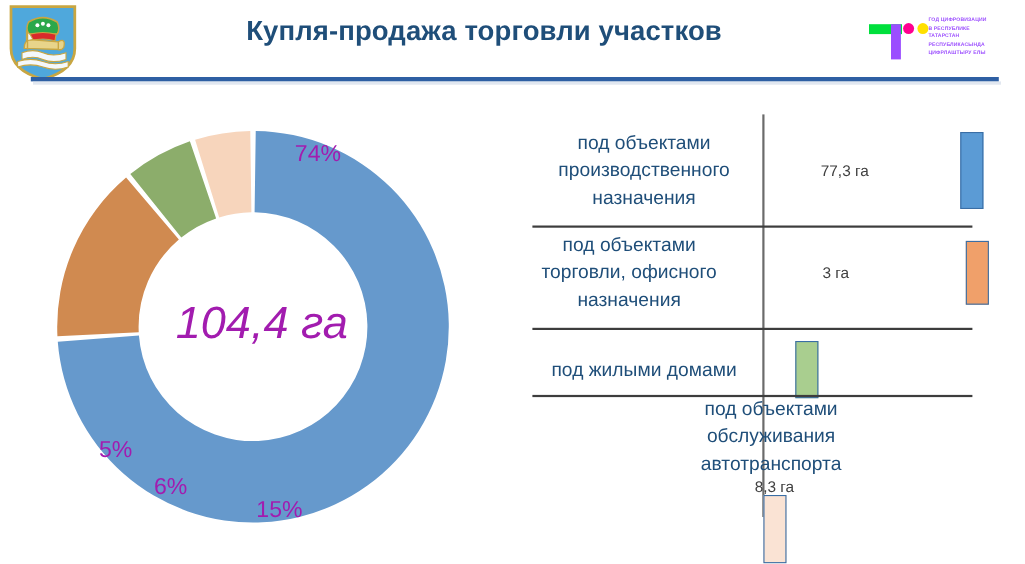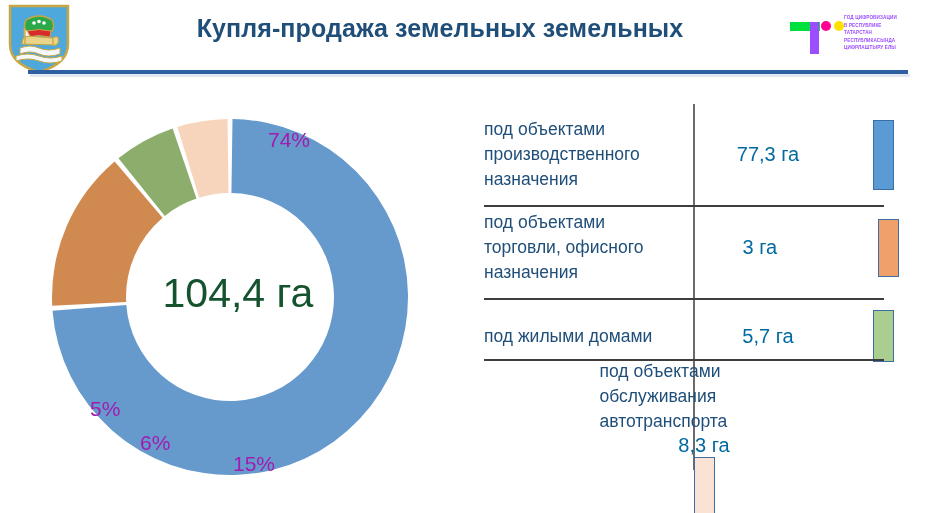--- a/index.html
+++ b/index.html
@@ -110,21 +110,22 @@
   .donut-svg {
     position: absolute;
     left: 0; top: 0;
   }
   .donut-center {
     position: absolute;
     left: 0; top: 178px;
     width: 440px;
     text-align: center;
     font-size: 41px;
-    color: #14532d;
+    color: #a21caf;
+    font-style: italic;
   }
   .slice-label {
     position: absolute;
     font-size: 21px;
     color: #a21caf;
   }
   .lbl-blue   { left: 250px; top: 36px;  }
   .lbl-orange { left: 215px; top: 360px; }
   .lbl-green  { left: 122px; top: 339px; }
   .lbl-peach  { left: 72px;  top: 305px; }
@@ -149,31 +150,32 @@
     align-items: center;
   }
   .trow-sep {
     position: absolute;
     left: 0;
     width: 400px; height: 1.6px;
     background: #3d3d3d;
   }
   .cat {
     width: 209px;
+    text-align: center;
     font-size: 17.5px;
     line-height: 25px;
     color: #1F4E79;
     padding-right: 6px;
     box-sizing: border-box;
   }
   .val {
     width: 150px;
     text-align: center;
-    font-size: 20px;
-    color: #0369a1;
+    font-size: 14px;
+    color: #404040;
   }
   .barcell {
     width: 81px;
     display: flex;
     justify-content: center;
     align-items: center;
   }
   .bar {
     width: 21px;
     border: 1.6px solid #3A6EA5;
@@ -193,21 +195,21 @@
     <circle cx="36" cy="19" r="1.8" fill="#ffffff"></circle>
     <path d="M19 27 Q31 24 43 27 L42 33 Q31 30 20 33 Z" fill="#D92B2B" stroke="#C8A642" stroke-width="1"></path>
     <path d="M14 40 Q14 33 19 32 L45 34 Q50 36 47 41 Z" fill="#E8D48A" stroke="#C8A642" stroke-width="1.2"></path>
     <path d="M45 34 Q52 30 50 39 Q48 42 45 41 Z" fill="#E8D48A" stroke="#C8A642" stroke-width="1.2"></path>
     <path d="M16 33 L16 24 Q20 27 22 32 Z" fill="#F2F6FA" stroke="#C8A642" stroke-width="1"></path>
     <path d="M17 24 L17 41" stroke="#C8A642" stroke-width="1.3"></path>
     <path d="M12 44 Q22 40 31 44 Q40 48 52 44 L52 50 Q40 54 31 50 Q22 46 12 50 Z" fill="#F4F8FB" stroke="#C8A642" stroke-width="1"></path>
     <path d="M8 52 Q20 48 31 52 Q42 56 54 52 L54 57 Q42 61 31 57 Q20 53 8 57 Z" fill="#F4F8FB" stroke="#C8A642" stroke-width="1"></path>
   </svg>
 
-  <div class="page-title">Купля-продажа земельных земельных</div>
+  <div class="page-title">Купля-продажа торговли участков</div>
 
   <div class="header-rule"></div>
   <div class="header-rule-shadow"></div>
 
   <div class="tat-logo">
     <div class="tat-mark">
       <div class="tat-bar"></div>
       <div class="tat-stem"></div>
       <div class="tat-dot-pink"></div>
       <div class="tat-dot-yellow"></div>
@@ -258,21 +260,20 @@
       <div class="trow" style="top: 101px; height: 85px; gap: 29px;">
         <div class="cat">под объектами торговли, офисного назначения</div>
         <div class="val">3 га</div>
         <div class="barcell">
           <div class="bar" style="background: rgb(240, 160, 106); height: 58px;"></div>
         </div>
       </div>
       <div class="trow-sep" style="top: 194px; background: rgb(61, 61, 61);"></div>
       <div class="trow" style="top: 194px; height: 76px;">
         <div class="cat">под жилыми домами</div>
-        <div class="val">5,7 га</div>
         <div class="barcell">
           <div class="bar" style="background: rgb(169, 206, 143); height: 52px;"></div>
         </div>
       </div>
       <div class="trow-sep" style="top: 255px; background: rgb(61, 61, 61);"></div>
       <div class="trow" style="top: 255px; height: 108px; flex-direction: column;">
         <div class="cat">под объектами обслуживания автотранспорта</div>
         <div class="val">8,3 га</div>
         <div class="barcell">
           <div class="bar" style="background: rgb(250, 227, 212); height: 62px;"></div>

